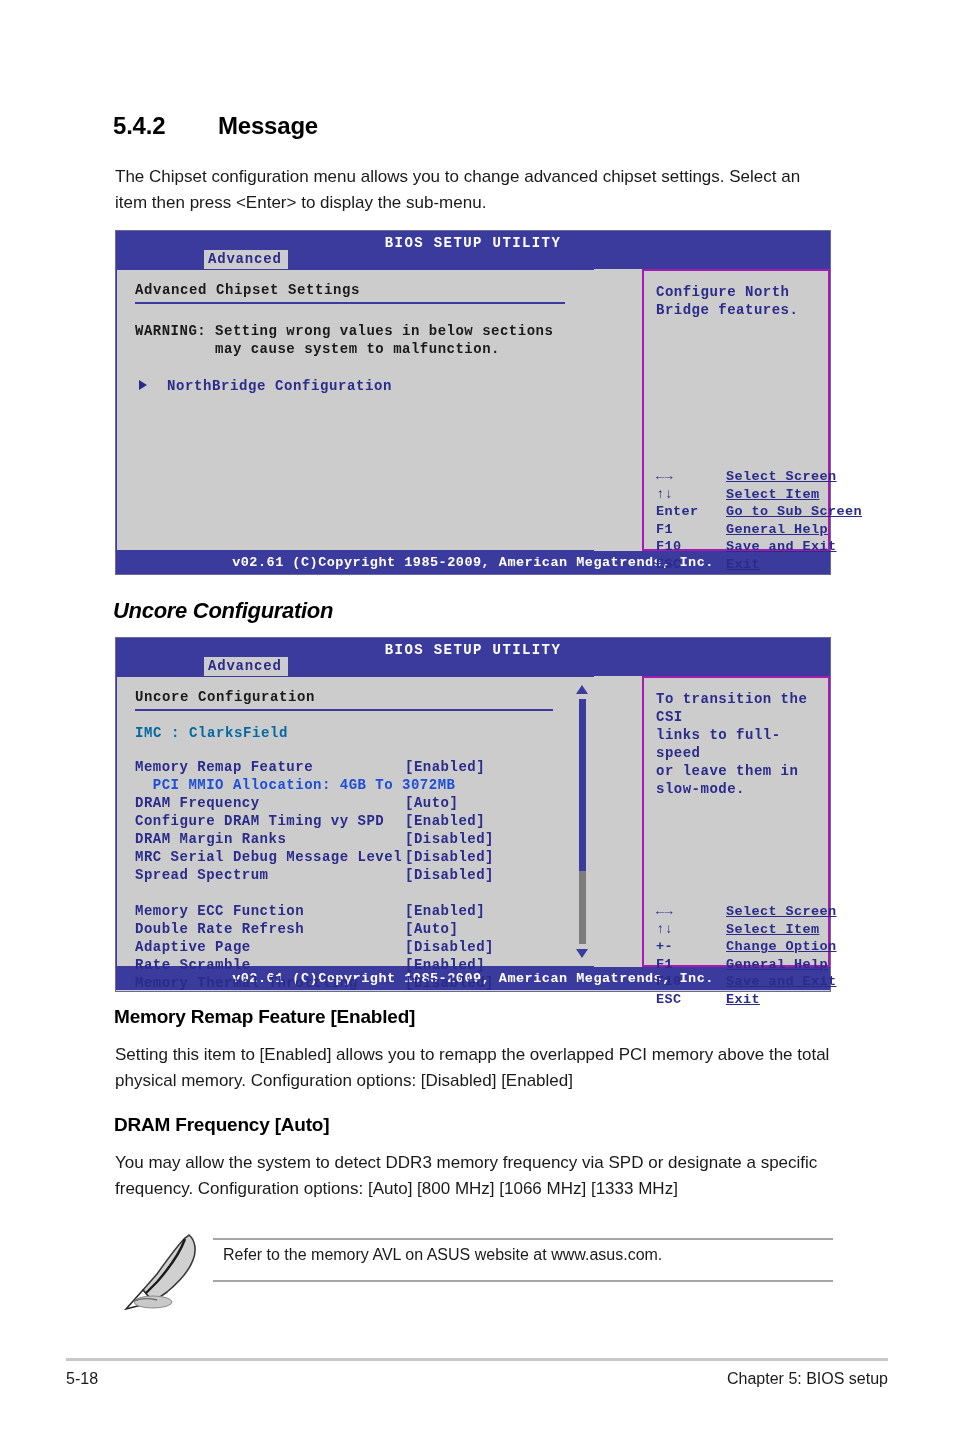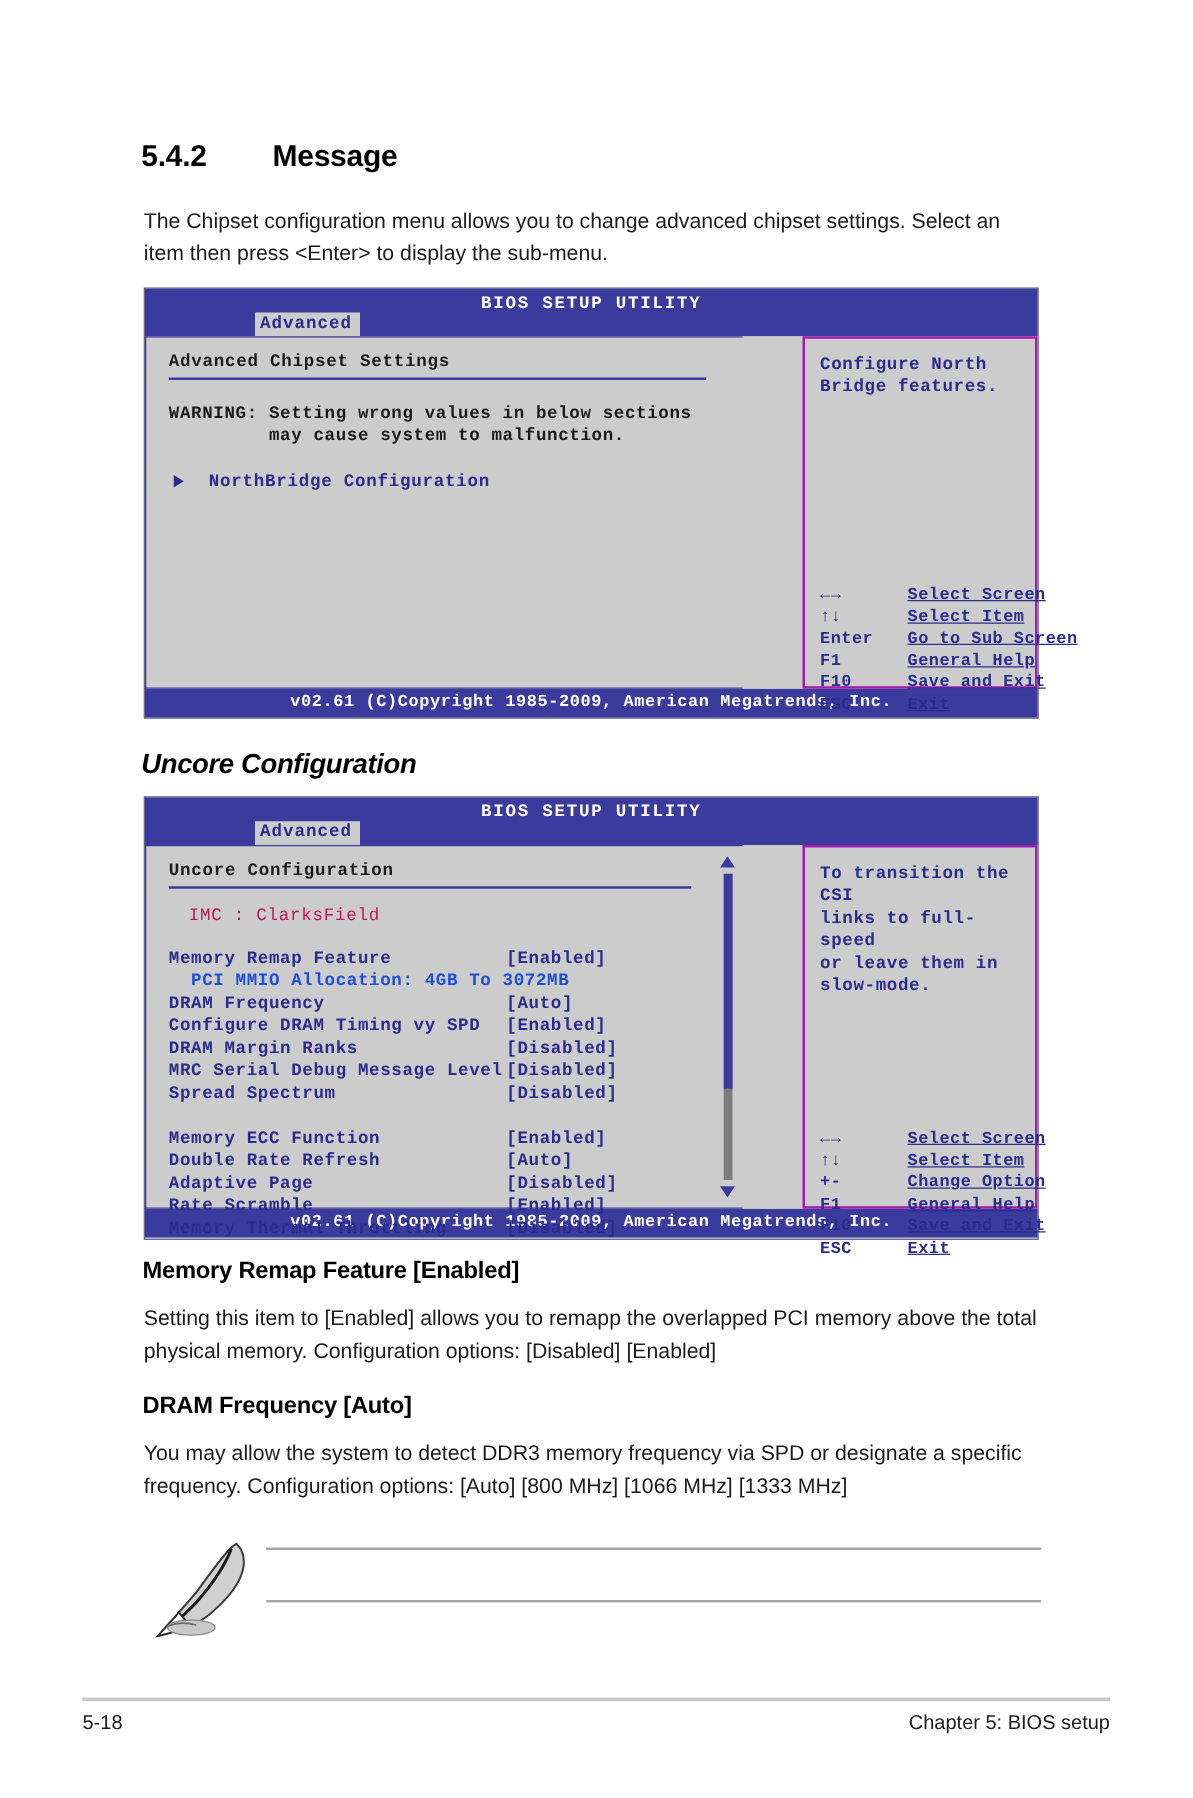--- a/index.html
+++ b/index.html
@@ -251,25 +251,25 @@
     top: 2px;
     width: 0; height: 0;
     border-left: 8px solid #2b2b8c;
     border-top: 5px solid transparent;
     border-bottom: 5px solid transparent;
   }
   .nb-label { position: absolute; left: 28px; top: 0px; white-space: nowrap; }
 
   .imc-line {
     position: absolute;
-    left: 34px;
+    left: 18px;
     top: 48px;
     font-size: 14px;
-    font-weight: normal;
-    color: #be185d;
+    font-weight: bold;
+    color: #0369a1;
     letter-spacing: 0.6px;
   }
 
   .opt-list {
     position: absolute;
     left: 18px;
     top: 82px;
     width: 430px;
     font-size: 14px;
     font-weight: bold;
@@ -532,19 +532,20 @@
   <div class="note">
     <div class="note-rule top"></div>
     <div class="note-rule bottom"></div>
     <svg class="pencil-icon" viewBox="0 0 82 80">
       <path d="M66 5 C72 10 74 20 70 30 C66 41 56 52 44 62 L30 72 L20 60 L34 44 C44 30 54 16 62 8 Z" fill="#d0d0d0" stroke="#3a3a3a" stroke-width="1.6"></path>
       <path d="M62 9 C58 20 48 36 34 52 L22 64" fill="none" stroke="#1a1a1a" stroke-width="2.4"></path>
       <path d="M20 60 L30 72 L3 79 Z" fill="#ffffff" stroke="#2a2a2a" stroke-width="1.5"></path>
       <ellipse cx="30" cy="72" rx="19" ry="6" fill="#c9c9c9" stroke="#8a8a8a" stroke-width="1"></ellipse>
       <path d="M11 71 C18 68 26 68 34 70" fill="none" stroke="#6a6a6a" stroke-width="1.4"></path>
     </svg>
+    <div class="note-text">Refer to the memory AVL on ASUS website at www.asus.com.</div>
   </div>
 
   <div class="footer-rule"></div>
   <div class="footer-left">5-18</div>
   <div class="footer-right">Chapter 5: BIOS setup</div>
 
 </div>
 
 </body></html>

